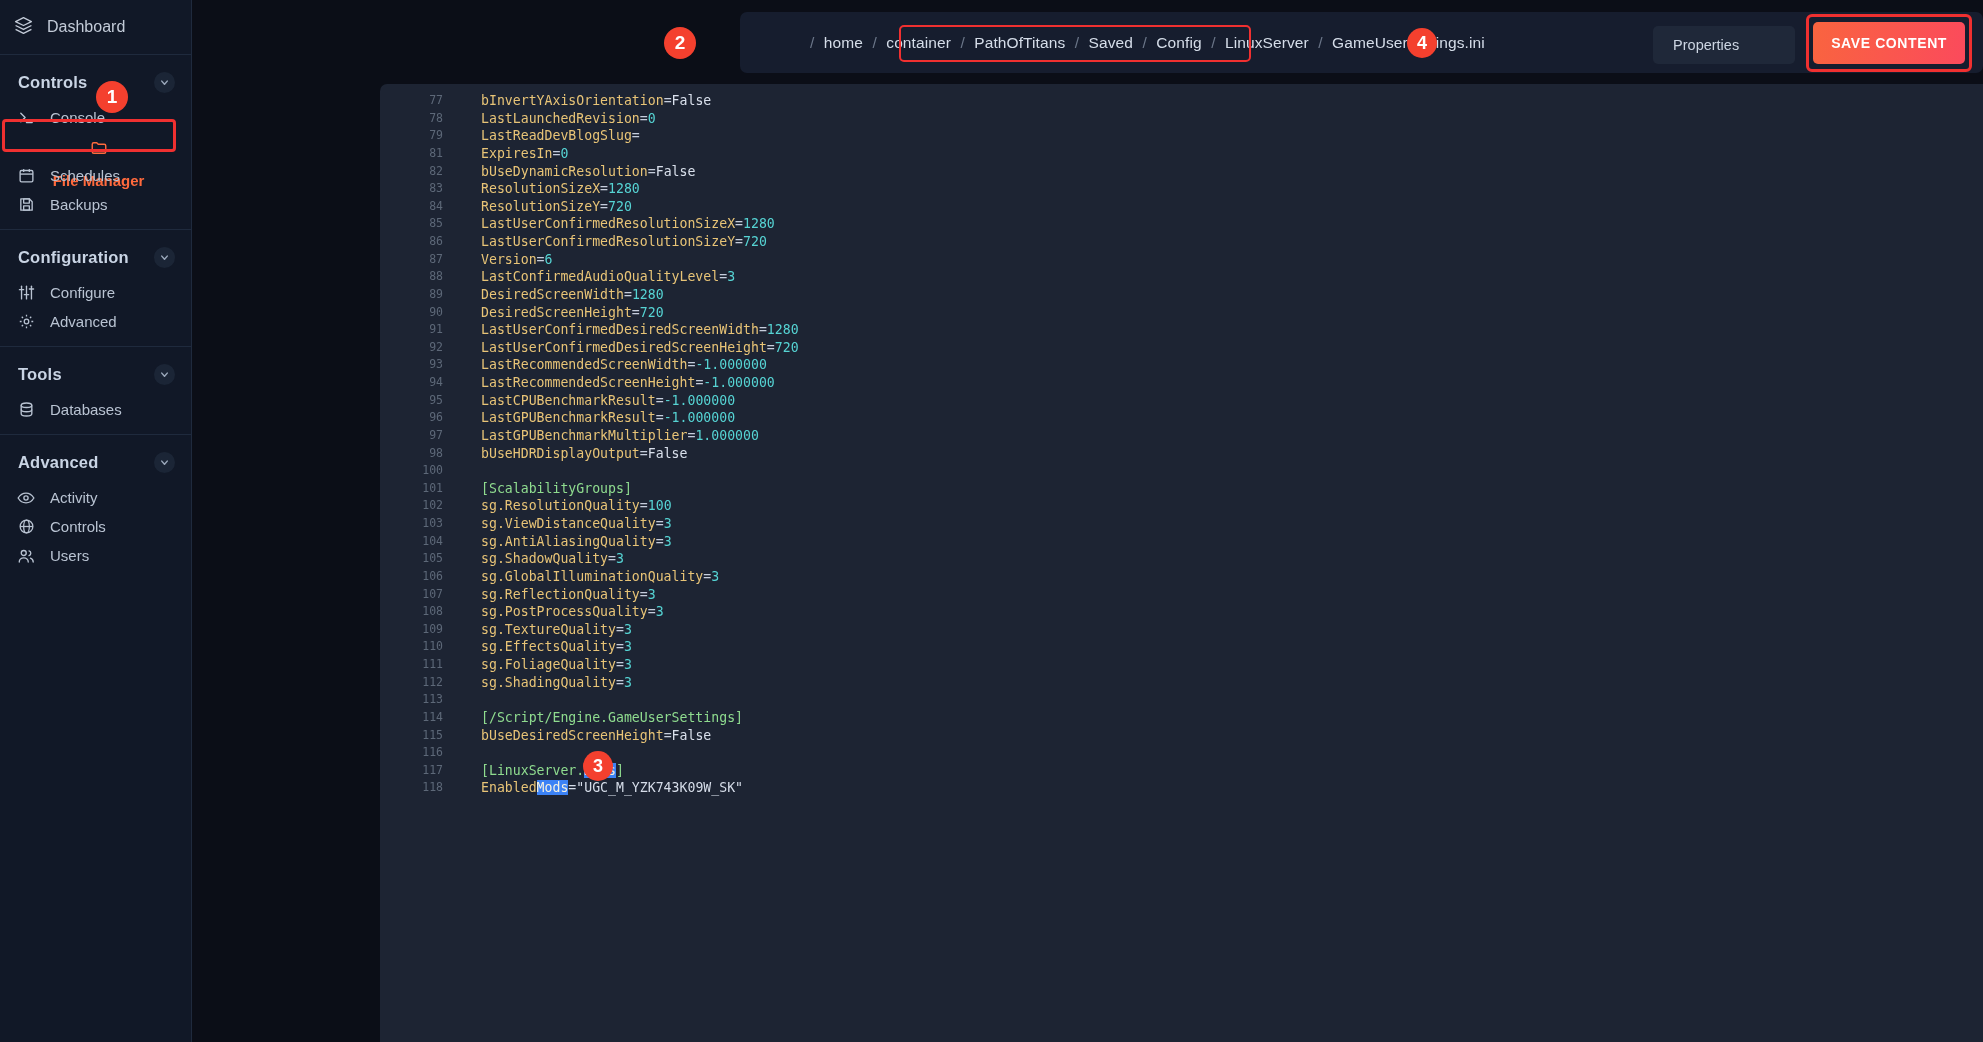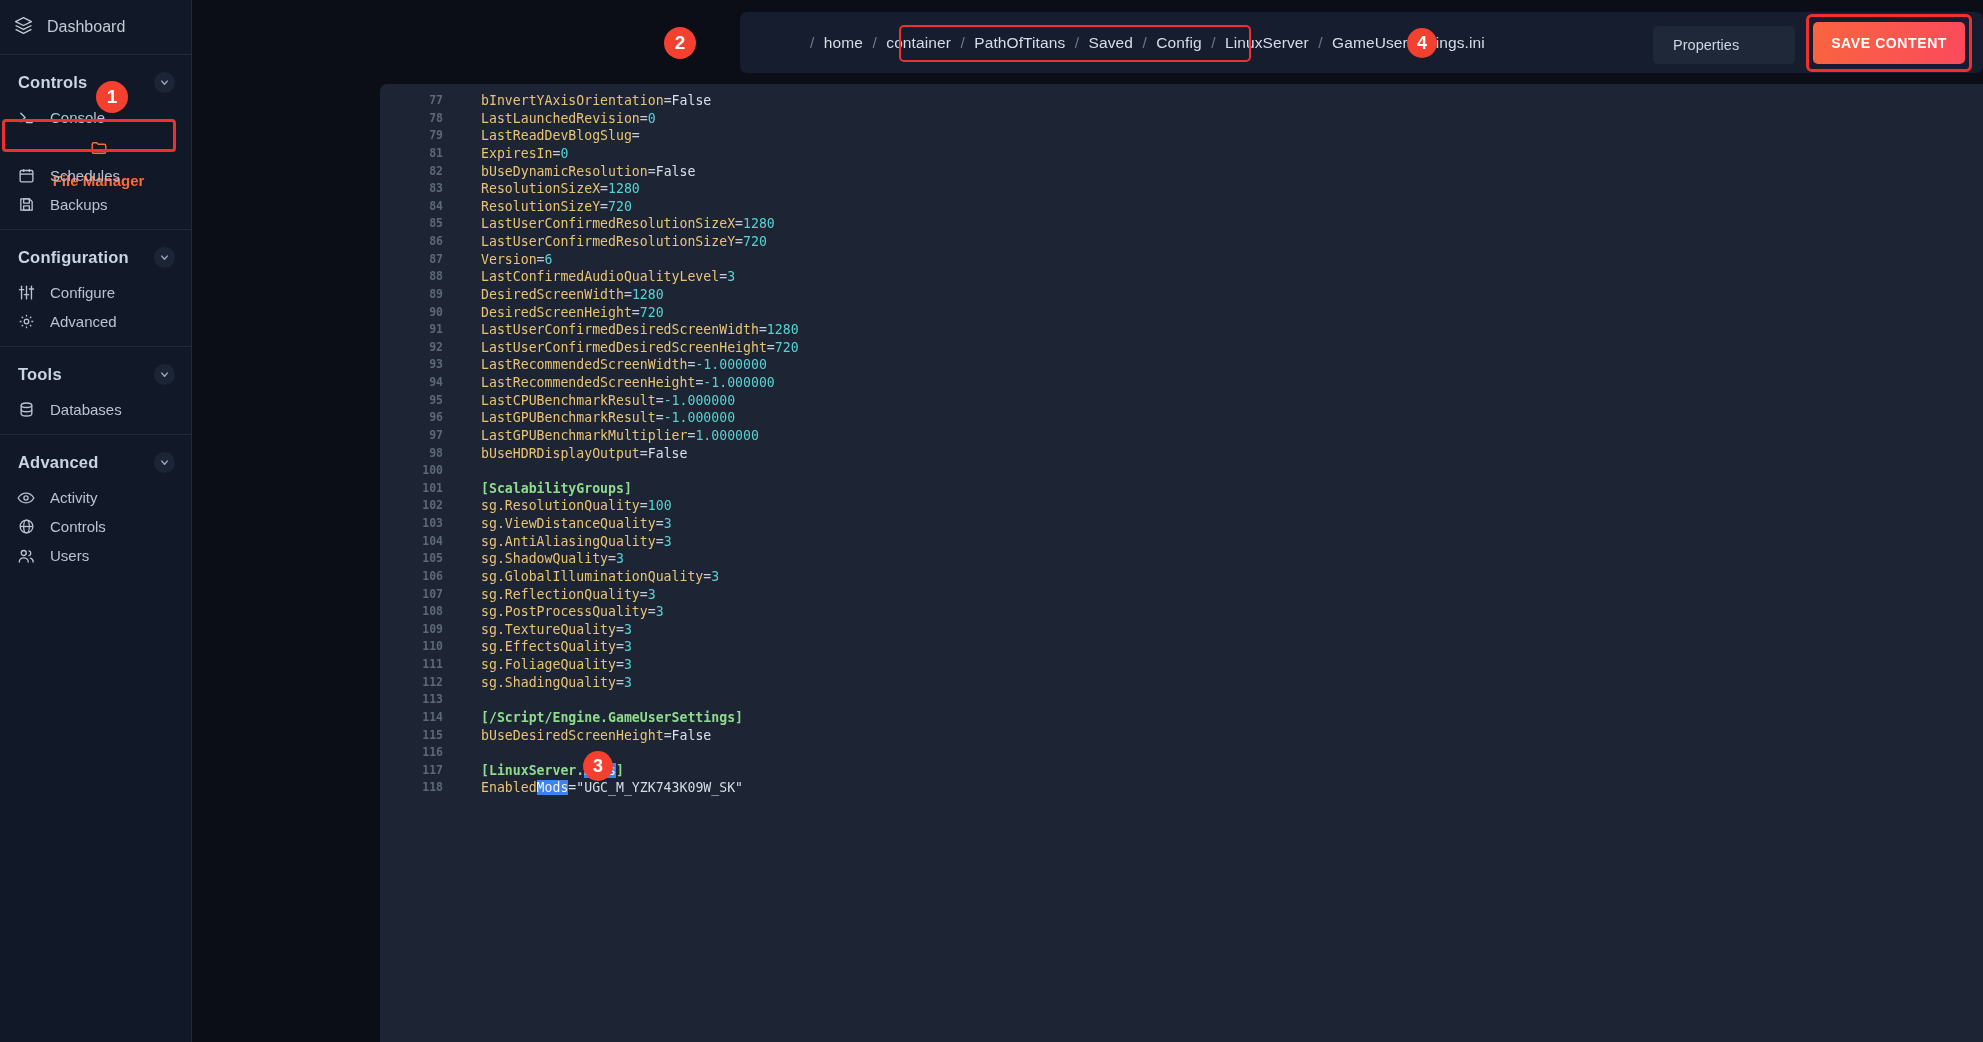--- a/index.html
+++ b/index.html
@@ -114,28 +114,27 @@
     font-family: "DejaVu Sans Mono", monospace;
     font-size: 13.2px; line-height: 17.63px;
     padding-top: 8px;
   }
   .ln-row { display: flex; height: 17.63px; }
   .ln-no {
     width: 72px; flex: 0 0 72px; text-align: right;
     color: #5d6878; font-size: 11.5px; padding-right: 9px;
     font-family: "DejaVu Sans Mono", monospace;
     line-height: 17.63px;
-    font-weight: bold;
   }
   .ln-tx { padding-left: 29px; white-space: pre; line-height: 17.63px; }
   .k  { color: #e8c477; }   
   .eq { color: #c6cedd; }   
   .v  { color: #d9e0ec; }   
   .n  { color: #56d4d4; }   
-  .sec{ color: #8fdc8f; font-weight: bold; margin-top: 12px; } 
+  .sec{ color: #8fdc8f; font-weight: normal; margin-top: 12px; } 
   .str{ color: #d6dde9; }
   .hl { background: #3b82f6; color: #f3f1e2; }
 </style>
 </head>
 <body>
 
 <div id="app">
 
   <nav id="sidebar">
     <div class="sb-top">

